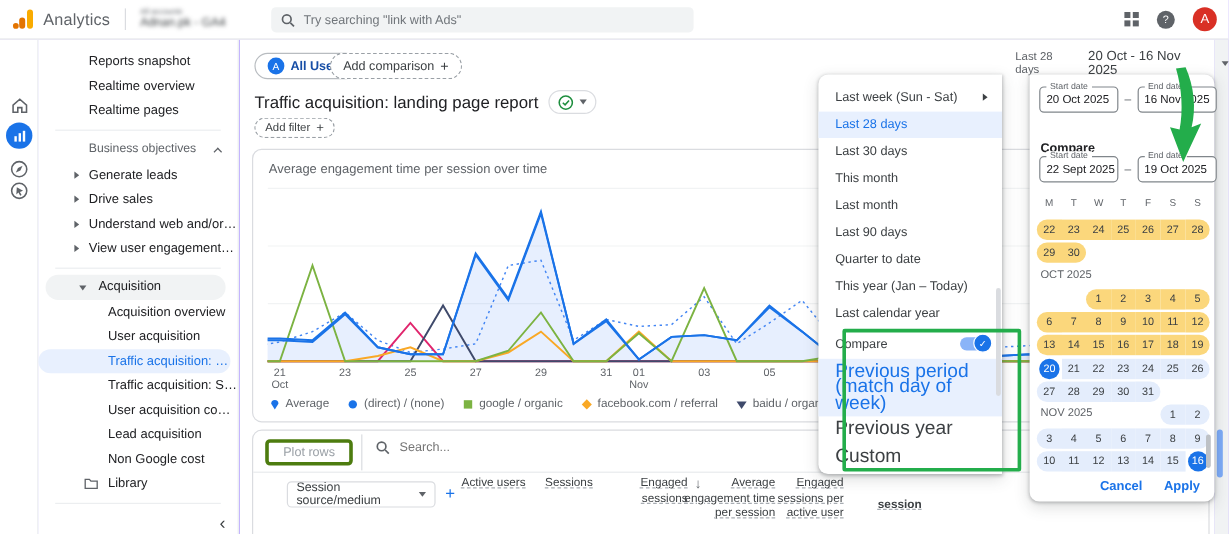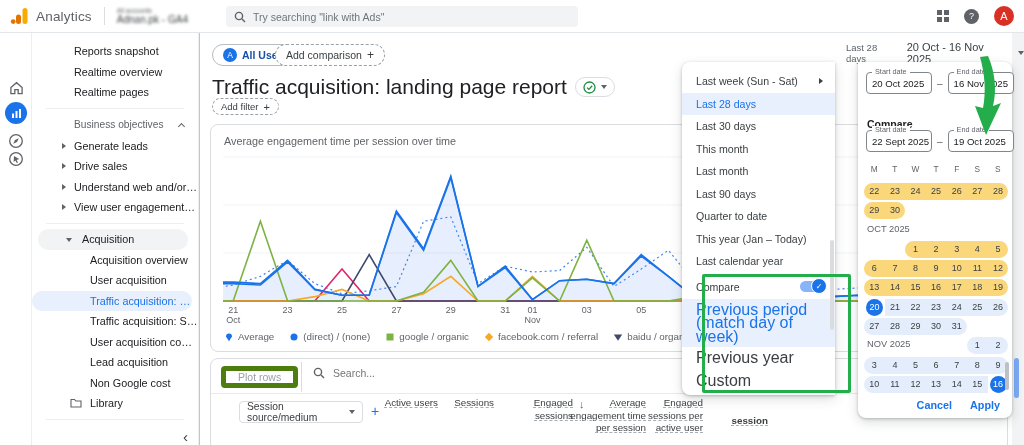--- a/index.html
+++ b/index.html
@@ -1,17 +1,17 @@
 <!DOCTYPE html>
 <html><head>
 <meta charset="utf-8">
 <style>
 *{box-sizing:border-box;margin:0;padding:0}
 body{margin:0;background:#fff}
-.app{position:relative;width:1024px;height:445px;font-family:"Liberation Sans",sans-serif;background:#fdba74;overflow:hidden;color:#202124}
+.app{position:relative;width:1024px;height:445px;font-family:"Liberation Sans",sans-serif;background:#c4b5fd;overflow:hidden;color:#202124}
 
 .topbar{position:absolute;left:0;top:0;width:1024px;height:33px;background:#fff;border-bottom:1px solid #e4e7ea;display:flex;align-items:center;padding:0 10px;z-index:10}
 .ga-logo{width:20px;height:18px;margin-right:6px}
 .product{font-size:13.5px;color:#5f6368;letter-spacing:.2px}
 .tb-div{width:1px;height:18px;background:#dadce0;margin:0 12px}
 .account{display:flex;flex-direction:column;line-height:1.1;filter:blur(1.7px);color:#5f6368;cursor:pointer}
 .acc1{font-size:6.5px}
 .acc2{font-size:10px;color:#3c4043}
 .tb-search{position:absolute;left:226px;top:6px;width:352px;height:21px;background:#f1f3f4;border-radius:4px;display:flex;align-items:center;padding:0 8px;gap:7px}
 .tb-search input{border:0;background:transparent;outline:none;font-size:10.5px;color:#3c4043;width:280px;font-family:"Liberation Sans",sans-serif}
@@ -45,37 +45,37 @@
 
 .main-bg{position:absolute;left:200px;top:33px;width:812px;height:412px;background:#fff}
 .gutter{position:absolute;left:1012px;top:33px;width:12px;height:412px;background:#f1f3f4}
 .page-scroll{position:absolute;left:1014px;top:358px;width:5px;height:40px;background:#7baaf7;border-radius:3px;z-index:3}
 .chip{display:inline-flex;align-items:center;gap:5px;height:22px;border-radius:12px;padding:0 10px;font-size:10.5px;color:#3c4043;background:#fff;cursor:pointer}
 .chip-all{position:absolute;left:212px;top:44px;border:1px solid #b8bcc0;color:#174ea6;font-weight:bold}
 .chip-a{width:14px;height:14px;border-radius:50%;background:#1a73e8;color:#fff;font-size:8.5px;display:flex;align-items:center;justify-content:center;font-weight:normal}
 .chip-cmp{position:absolute;left:275px;top:44px;border:1px dashed #9aa0a6}
 .plus{color:#3c4043;font-size:12px}
 .title-row{position:absolute;left:212px;top:75px;display:flex;align-items:center;gap:8px}
-.page-title{font-size:21px;color:#202124}
+.page-title{font-size:14px;color:#202124}
 .badge{display:inline-flex;align-items:center;gap:5px;border:1px solid #dadce0;border-radius:12px;height:20px;padding:0 7px;cursor:pointer}
 .caret{width:0;height:0;border-left:3.5px solid transparent;border-right:3.5px solid transparent;border-top:4.5px solid #5f6368}
 .chip-filter{position:absolute;left:212px;top:98px;height:17px;border:1px dashed #9aa0a6;border-radius:9px;font-size:9.5px;padding:0 8px}
 .date-display{position:absolute;left:846px;top:41px;display:flex;align-items:center;gap:7px;z-index:5;cursor:pointer}
 .date-preset{font-size:9.5px;color:#5f6368}
 .date-range{font-size:11px;color:#3c4043}
 
 .card{position:absolute;background:#fff;border:1px solid #dadce0;border-radius:8px;z-index:1}
 .chart-card{left:210px;top:124px;width:798px;height:228px}
 .chart-title{position:absolute;left:13px;top:10px;font-size:10.8px;color:#5f6368}
 .chart-host{position:absolute;left:12px;top:26px;width:774px;height:178px}
 .legend{position:absolute;left:13px;top:206px;display:flex;gap:15px}
 .lg-item{display:flex;align-items:center;gap:4px;font-size:9.8px;color:#5f6368;cursor:pointer}
 
 .table-card{left:210px;top:358px;width:798px;height:120px}
-.btn-plot{position:absolute;left:10px;top:7px;height:22px;border:5px solid #4d7c0f;border-radius:4px;background:#fff;color:#9aa0a6;font-size:10.5px;padding:0 12px;font-family:"Liberation Sans",sans-serif;cursor:default}
+.btn-plot{position:absolute;left:10px;top:7px;height:22px;border:3px solid #4d7c0f;border-radius:4px;background:#fff;color:#9aa0a6;font-size:10.5px;padding:0 12px;font-family:"Liberation Sans",sans-serif;cursor:default}
 .tc-div{position:absolute;left:90px;top:3px;width:1px;height:30px;background:#dadce0}
 .tbl-search{position:absolute;left:102px;top:8px;display:flex;align-items:center;gap:8px}
 .tbl-search input{border:0;outline:none;font-size:10.5px;color:#3c4043;width:140px;font-family:"Liberation Sans",sans-serif}
 .rows-label{position:absolute;left:478px;top:13px;font-size:10.5px;color:#3c4043;white-space:nowrap}
 .tbl-head-sep{position:absolute;left:0;top:34px;width:100%;height:1px;background:#e8eaed}
 .dim-chip{position:absolute;left:28px;top:42px;width:124px;height:22px;border:1px solid #dadce0;border-radius:4px;display:flex;align-items:center;justify-content:space-between;padding:0 7px;font-size:10.3px;color:#3c4043;cursor:pointer}
 .dim-plus{position:absolute;left:160px;top:44px;color:#1a73e8;font-size:14px;cursor:pointer}
 .col{position:absolute;width:78px;top:38px;text-align:right;font-size:9.8px;line-height:12.5px;color:#3c4043;text-decoration:underline;text-decoration-style:dashed;text-decoration-color:#a8adb3;text-decoration-thickness:1px;cursor:pointer}
 .sort-arrow{position:absolute;left:368px;top:39px;font-size:11px;color:#5f6368}
 

